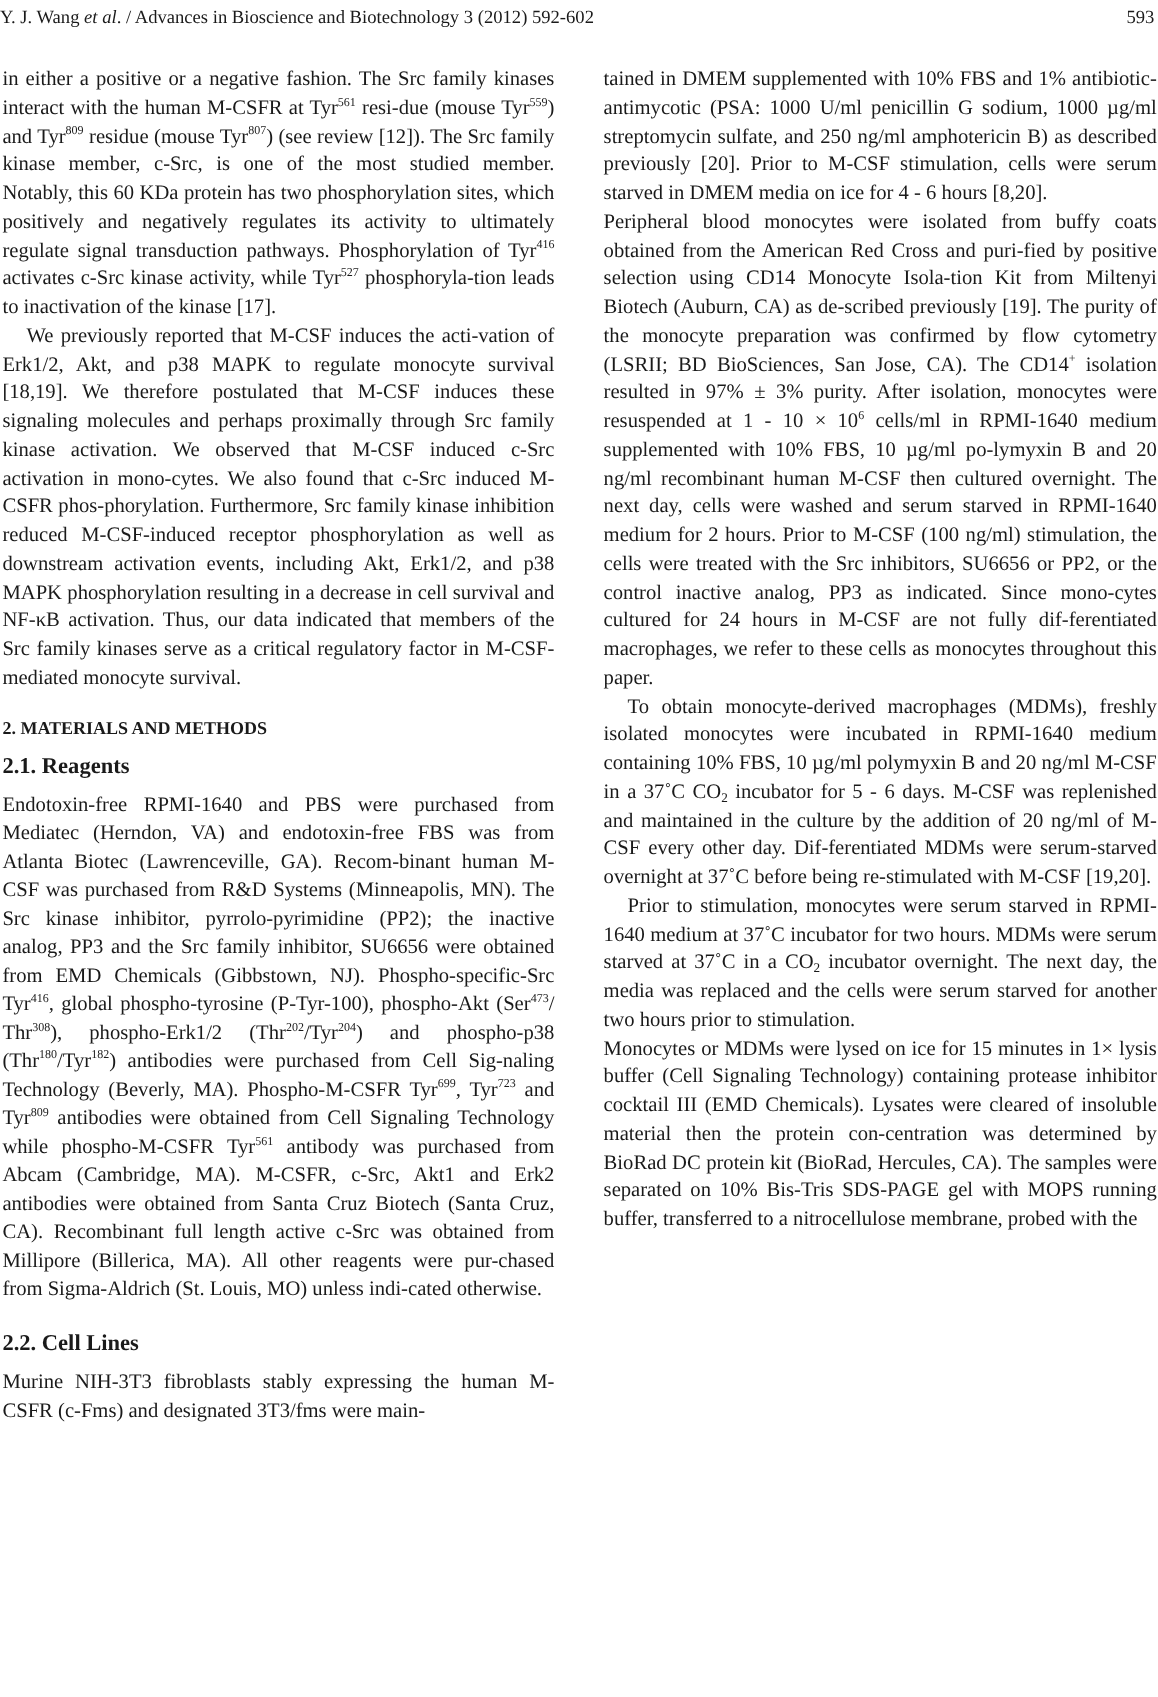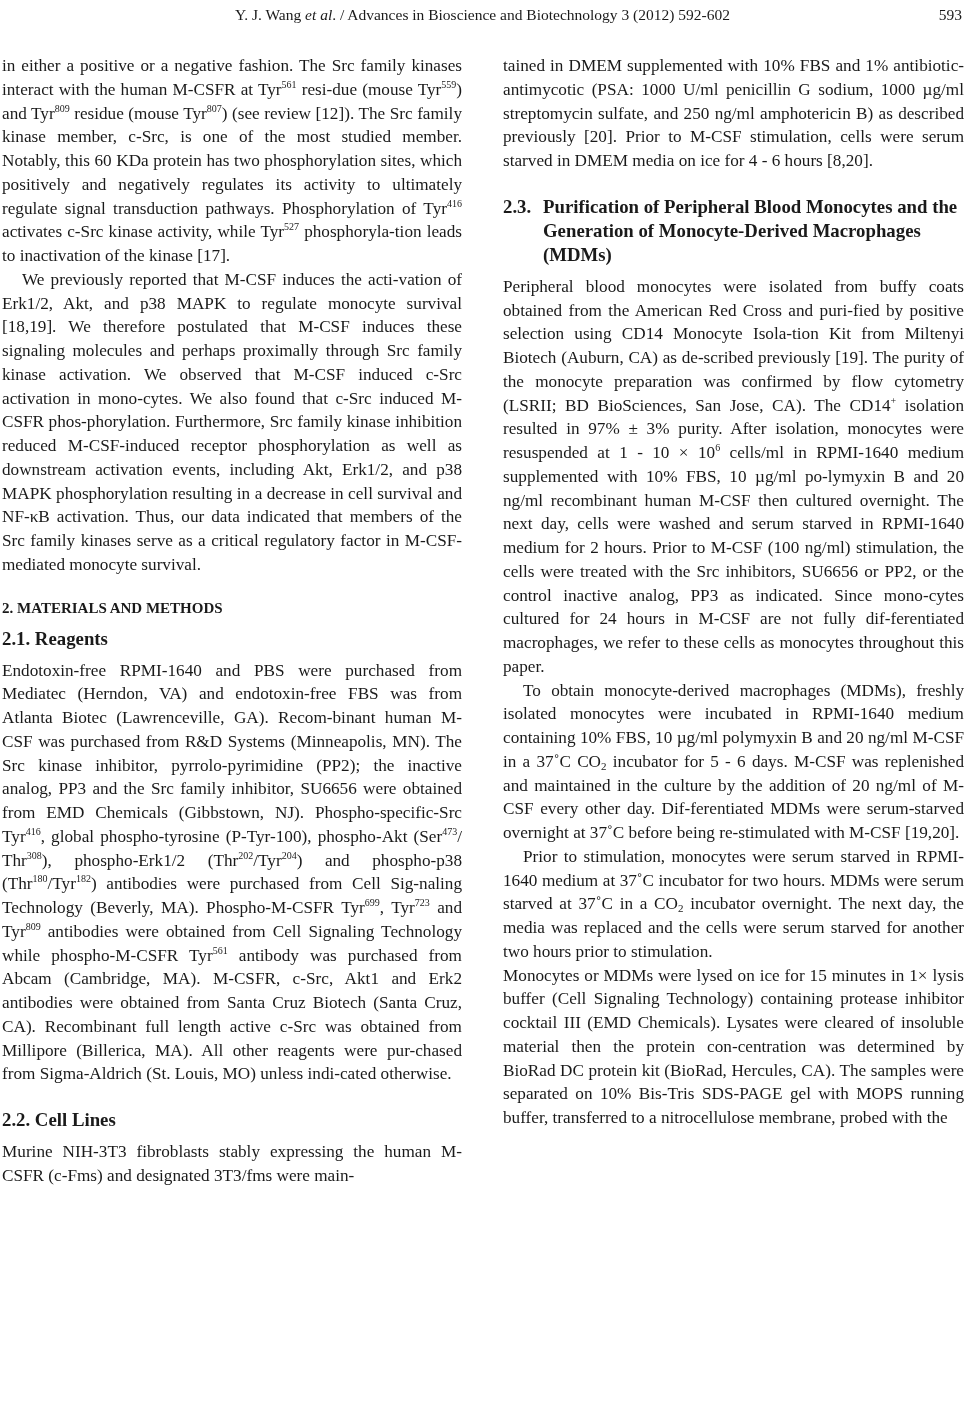--- a/index.html
+++ b/index.html
@@ -5,21 +5,21 @@
   html, body { margin: 0; padding: 0; background: #ffffff; }
   body {
     width: 965px; height: 1414px; position: relative; overflow: hidden;
     font-family: "Liberation Serif", "DejaVu Serif", serif;
     color: #1a1a1a;
   }
   .running-head {
     position: absolute; top: 4px; left: 0; width: 965px; height: 22px;
     font-size: 15.5px; line-height: 22px;
   }
-  .running-head .title { position: absolute; left: 0; width: 965px; text-align: center; }
+  .running-head .title { position: absolute; left: 0; width: 965px; }
   .running-head .pageno { position: absolute; right: 3px; }
   .col {
     position: absolute; top: 54px; width: 460px;
     font-size: 17.2px; line-height: 23.75px; text-align: justify;
     hyphens: none;
   }
   .col.left { left: 2px; }
   .col.right { left: 503px; width: 461px; }
   p { margin: 0; }
   p.indent { text-indent: 20px; }
@@ -57,24 +57,20 @@
   <p class="indent">We previously reported that M-CSF induces the acti-vation of Erk1/2, Akt, and p38 MAPK to regulate monocyte survival [18,19]. We therefore postulated that M-CSF induces these signaling molecules and perhaps proximally through Src family kinase activation. We observed that M-CSF induced c-Src activation in mono-cytes. We also found that c-Src induced M-CSFR phos-phorylation. Furthermore, Src family kinase inhibition reduced M-CSF-induced receptor phosphorylation as well as downstream activation events, including Akt, Erk1/2, and p38 MAPK phosphorylation resulting in a decrease in cell survival and NF-κB activation. Thus, our data indicated that members of the Src family kinases serve as a critical regulatory factor in M-CSF-mediated monocyte survival.</p>
   <h2>2. MATERIALS AND METHODS</h2>
   <h3>2.1. Reagents</h3>
   <p><span>Endotoxin-free RPMI-1640 and PBS were purchased from Mediatec (Herndon, VA) and endotoxin-free FBS was from Atlanta Biotec (Lawrenceville, GA). Recom-binant human M-CSF was purchased from R&amp;D Systems (Minneapolis, MN). The Src kinase inhibitor, pyrrolo-pyrimidine (PP2); the inactive analog, PP3 and the Src family inhibitor, SU6656 were obtained from EMD Chemicals (Gibbstown, NJ). Phospho-specific-Src Tyr</span><sup>416</sup><span>, global phospho-tyrosine (P-Tyr-100), phospho-Akt (Ser</span><sup>473</sup><span>/ Thr</span><sup>308</sup><span>), phospho-Erk1/2 (Thr</span><sup>202</sup><span>/Tyr</span><sup>204</sup><span>) and phospho-p38 (Thr</span><sup>180</sup><span>/Tyr</span><sup>182</sup><span>) antibodies were purchased from Cell Sig-naling Technology (Beverly, MA). Phospho-M-CSFR Tyr</span><sup>699</sup><span>, Tyr</span><sup>723</sup><span> and Tyr</span><sup>809</sup><span> antibodies were obtained from Cell Signaling Technology while phospho-M-CSFR Tyr</span><sup>561</sup><span> antibody was purchased from Abcam (Cambridge, MA). M-CSFR, c-Src, Akt1 and Erk2 antibodies were obtained from Santa Cruz Biotech (Santa Cruz, CA). Recombinant full length active c-Src was obtained from Millipore (Billerica, MA). All other reagents were pur-chased from Sigma-Aldrich (St. Louis, MO) unless indi-cated otherwise.</span></p>
   <h3 class="spaced">2.2. Cell Lines</h3>
   <p>Murine NIH-3T3 fibroblasts stably expressing the human M-CSFR (c-Fms) and designated 3T3/fms were main-</p>
 </div>
 
 <div class="col right">
   <p>tained in DMEM supplemented with 10% FBS and 1% antibiotic-antimycotic (PSA: 1000 U/ml penicillin G sodium, 1000 µg/ml streptomycin sulfate, and 250 ng/ml amphotericin B) as described previously [20]. Prior to M-CSF stimulation, cells were serum starved in DMEM media on ice for 4 - 6 hours [8,20].</p>
-  <h3 class="spaced hang">
-      <span class="num">2.3.</span>
-      <span class="txt">Purification of Peripheral Blood Monocytes and the Generation of Monocyte-Derived Macrophages (MDMs)</span>
-    </h3>
   <p><span>Peripheral blood monocytes were isolated from buffy coats obtained from the American Red Cross and puri-fied by positive selection using CD14 Monocyte Isola-tion Kit from Miltenyi Biotech (Auburn, CA) as de-scribed previously [19]. The purity of the monocyte preparation was confirmed by flow cytometry (LSRII; BD BioSciences, San Jose, CA). The CD14</span><sup>+</sup><span> isolation resulted in 97% ± 3% purity. After isolation, monocytes were resuspended at 1 - 10 × 10</span><sup>6</sup><span> cells/ml in RPMI-1640 medium supplemented with 10% FBS, 10 µg/ml po-lymyxin B and 20 ng/ml recombinant human M-CSF then cultured overnight. The next day, cells were washed and serum starved in RPMI-1640 medium for 2 hours. Prior to M-CSF (100 ng/ml) stimulation, the cells were treated with the Src inhibitors, SU6656 or PP2, or the control inactive analog, PP3 as indicated. Since mono-cytes cultured for 24 hours in M-CSF are not fully dif-ferentiated macrophages, we refer to these cells as monocytes throughout this paper.</span></p>
   <p class="indent"><span>To obtain monocyte-derived macrophages (MDMs), freshly isolated monocytes were incubated in RPMI-1640 medium containing 10% FBS, 10 µg/ml polymyxin B and 20 ng/ml M-CSF in a 37˚C CO</span><sub>2</sub><span> incubator for 5 - 6 days. M-CSF was replenished and maintained in the culture by the addition of 20 ng/ml of M-CSF every other day. Dif-ferentiated MDMs were serum-starved overnight at 37˚C before being re-stimulated with M-CSF [19,20].</span></p>
   <p class="indent"><span>Prior to stimulation, monocytes were serum starved in RPMI-1640 medium at 37˚C incubator for two hours. MDMs were serum starved at 37˚C in a CO</span><sub>2</sub><span> incubator overnight. The next day, the media was replaced and the cells were serum starved for another two hours prior to stimulation.</span></p>
   <p>Monocytes or MDMs were lysed on ice for 15 minutes in 1× lysis buffer (Cell Signaling Technology) containing protease inhibitor cocktail III (EMD Chemicals). Lysates were cleared of insoluble material then the protein con-centration was determined by BioRad DC protein kit (BioRad, Hercules, CA). The samples were separated on 10% Bis-Tris SDS-PAGE gel with MOPS running buffer, transferred to a nitrocellulose membrane, probed with the</p>
 </div>
 
 <div class="footer">
   <span class="copyright">Copyright © 2012 SciRes.</span>
   <span class="oa" style="color: #0f766e;">OPEN ACCESS</span>
 </div>

